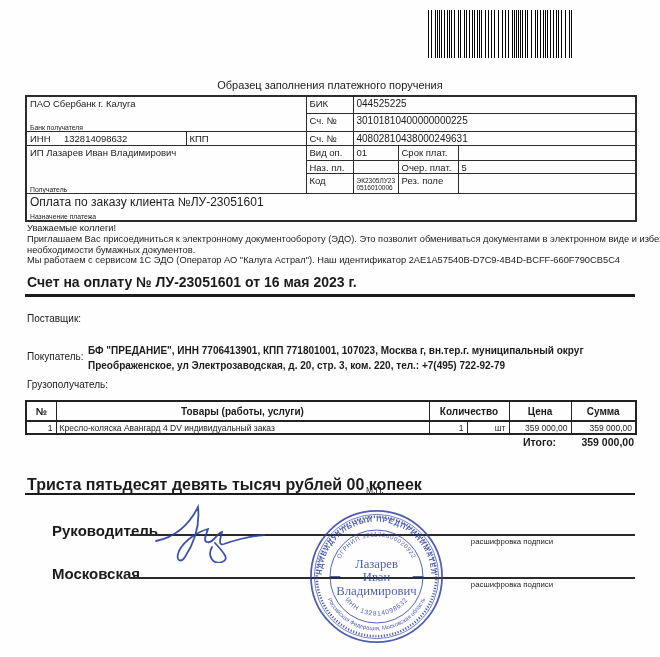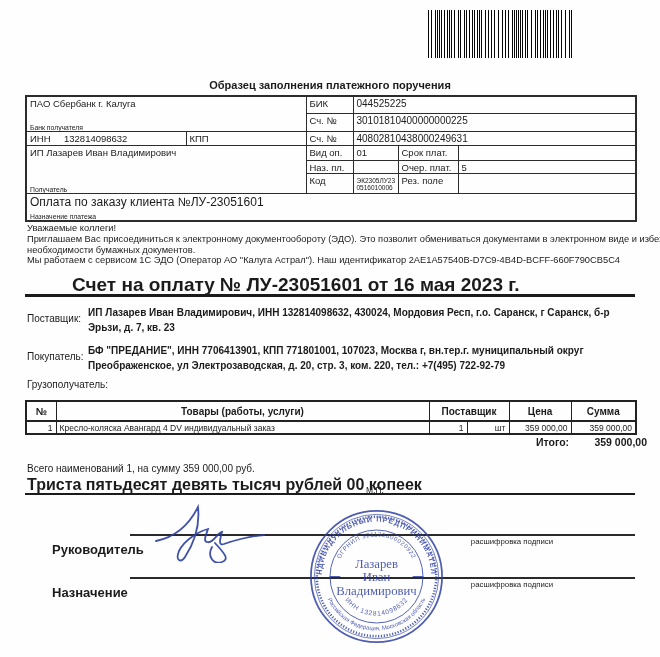--- a/index.html
+++ b/index.html
@@ -3,52 +3,52 @@
 <meta charset="utf-8">
 <style>
   html,body{margin:0;padding:0;background:#ffffff;}
   #page{position:relative;width:660px;height:657px;background:#fefefe;overflow:hidden;
         font-family:"Liberation Sans",sans-serif;color:#1b1b1b;}
   .abs{position:absolute;}
   
   .barcode{position:absolute;left:428px;top:10px;width:205px;height:48px;display:flex;overflow:hidden;align-items:stretch;}
   .barcode i{background:#050505;flex:none;height:100%;}
   
-  .sample-title{left:25px;top:79px;width:610px;text-align:center;font-weight:bold;font-size:11px;}
+  .sample-title{left:25px;top:79px;width:610px;text-align:center;font-weight:normal;font-size:11px;}
   
   table.req{border-collapse:collapse;table-layout:fixed;position:absolute;left:25px;top:95px;width:610px;
             font-size:9.5px;border:2px solid #2c2c2c;}
   table.req td{border:1px solid #2c2c2c;padding:1px 3px 0 3px;vertical-align:top;overflow:hidden;position:relative;}
   table.req td.num{font-size:10px;}
   .sub{position:absolute;left:3px;bottom:0;font-size:6.8px;white-space:nowrap;}
   .kod-val{font-size:6.5px;line-height:7px;padding-top:2px;}
   .inn-row span.lbl{display:inline-block;width:34px;}
   
   .edo{left:27px;top:223px;width:640px;font-size:9.3px;line-height:10.8px;}
   .edo div{white-space:nowrap;}
   
-  .inv-title{left:27px;top:274px;font-size:19px;font-weight:bold;white-space:nowrap;margin-left:45px;}
+  .inv-title{left:27px;top:274px;font-size:14px;font-weight:bold;white-space:nowrap;}
   .thick-line{left:25px;top:294px;width:610px;height:2.5px;background:#1b1b1b;}
   .thin-line{left:25px;top:493px;width:610px;height:2px;background:#1b1b1b;}
   .party-label{font-size:10px;}
   .party-value{font-weight:bold;font-size:10px;line-height:15px;}
   
   table.items{border-collapse:collapse;table-layout:fixed;position:absolute;left:25px;top:400px;width:610px;
               border:2px solid #222;}
   table.items td,table.items th{border:1px solid #222;overflow:hidden;padding:0 3px;}
   table.items th{font-size:10px;font-weight:bold;text-align:center;border-bottom:2px solid #222;}
   table.items td{font-size:8.5px;}
   .ta-r{text-align:right;}
   
-  .tot-row{position:absolute;right:13px;font-size:10.5px;font-weight:bold;white-space:nowrap;}
+  .tot-row{position:absolute;right:26px;font-size:10.5px;font-weight:bold;white-space:nowrap;}
   .tot-row .val{display:inline-block;min-width:75px;text-align:right;}
   .sum-line{left:27px;top:463px;font-size:10px;}
   .sum-words{left:27px;top:476px;font-size:16px;font-weight:bold;}
   
-  .sig-label{font-size:13px;font-weight:bold;left:52px;margin-top:20px;}
+  .sig-label{font-size:15px;font-weight:bold;left:52px;}
   .sig-line{height:1.6px;background:#2a2a2a;left:130px;width:505px;}
   .decrypt{font-size:7.8px;width:160px;text-align:center;left:432px;}
   .mp{font-size:8.5px;left:355px;width:40px;text-align:center;}
   .signature-svg{left:152px;top:501px;}
   .stamp-svg{left:308px;top:508px;opacity:.84;}
 </style>
 </head>
 <body>
 
 <div id="page">
@@ -180,69 +180,67 @@
     <div>Уважаемые коллеги!</div>
     <div>Приглашаем Вас присоединиться к электронному документообороту (ЭДО). Это позволит обмениваться документами в электронном виде и избежать</div>
     <div>необходимости бумажных документов.</div>
     <div>Мы работаем с сервисом 1С ЭДО (Оператор АО "Калуга Астрал"). Наш идентификатор 2AE1A57540B-D7C9-4B4D-BCFF-660F790CB5C4</div>
   </div>
 
   <div class="abs inv-title">Счет на оплату № ЛУ-23051601 от 16 мая 2023 г.</div>
   <div class="abs thick-line"></div>
 
   <div class="abs party-label" style="left:27px;top:313px">Поставщик:</div>
-  <div class="abs party-value" style="left:88px;top:305px;width:552px">ИП Лазарев Иван Владимирович, ИНН 132814098632, 430024, Мордовия Респ, г.о. Саранск, г Саранск, б-р Эрьзи, д. 7, кв. 23</div>
 
   <div class="abs party-label" style="left:27px;top:351px">Покупатель:</div>
   <div class="abs party-value" style="left:88px;top:343px;width:545px">БФ "ПРЕДАНИЕ", ИНН 7706413901, КПП 771801001, 107023, Москва г, вн.тер.г. муниципальный округ Преображенское, ул Электрозаводская, д. 20, стр. 3, ком. 220, тел.: +7(495) 722-92-79</div>
 
   <div class="abs party-label" style="left:27px;top:379px">Грузополучатель:</div>
 
   <table class="items">
     <colgroup>
         <col style="width:30px">
         <col style="width:373px">
         <col style="width:38px">
         <col style="width:42px">
         <col style="width:62px">
         <col style="width:65px">
       </colgroup>
     <tbody>
         <tr style="height:20px">
       <th>№</th>
       <th>Товары (работы, услуги)</th>
-      <th colspan="2">Поставщик</th>
+      <th colspan="2">Количество</th>
       <th>Цена</th>
       <th>Сумма</th>
     </tr>
     <tr style="height:13px">
       <td class="ta-r">1</td>
       <td>Кресло-коляска Авангард 4 DV индивидуальный заказ</td>
       <td class="ta-r">1</td>
       <td class="ta-r">шт</td>
       <td class="ta-r">359 000,00</td>
       <td class="ta-r">359 000,00</td>
     </tr>
   </tbody>
     </table>
 
   <div class="tot-row" style="top:436px">
     <span>Итого:</span>
     <span class="val">359 000,00</span>
   </div>
 
-  <div class="abs sum-line">Всего наименований 1, на сумму 359 000,00 руб.</div>
   <div class="abs sum-words">Триста пятьдесят девять тысяч рублей 00 копеек</div>
   <div class="abs thin-line"></div>
 
   <div class="abs sig-label" style="top:522px">Руководитель</div>
   <div class="abs sig-line" style="top:534px"></div>
   <div class="abs decrypt" style="top:537px">расшифровка подписи</div>
 
-  <div class="abs sig-label" style="top:565px">Назначение</div>
+  <div class="abs sig-label" style="top:565px">Московская</div>
   <div class="abs sig-line" style="top:577px"></div>
   <div class="abs decrypt" style="top:580px">расшифровка подписи</div>
 
   <div class="abs mp" style="top:485px">М.П.</div>
 
   <svg class="abs signature-svg" width="118" height="62" viewBox="0 0 118 62">
     <path d="M4,40 C24,36 38,22 46,6 C48,24 42,42 33,56 C29,62 23,60 27,50 C33,38 48,30 56,28 C54,34 51,40 55,41 C61,43 65,32 70,31 C68,38 66,45 72,43 C80,40 98,35 112,34 M63,42 C72,52 78,58 70,61 C61,64 55,55 60,46" fill="none" stroke="#2b3f9e" stroke-width="1.8" stroke-linecap="round" opacity="0.9"></path>
   </svg>
 
   <svg class="stamp-svg abs" width="137" height="137" viewBox="0 0 140 140">

